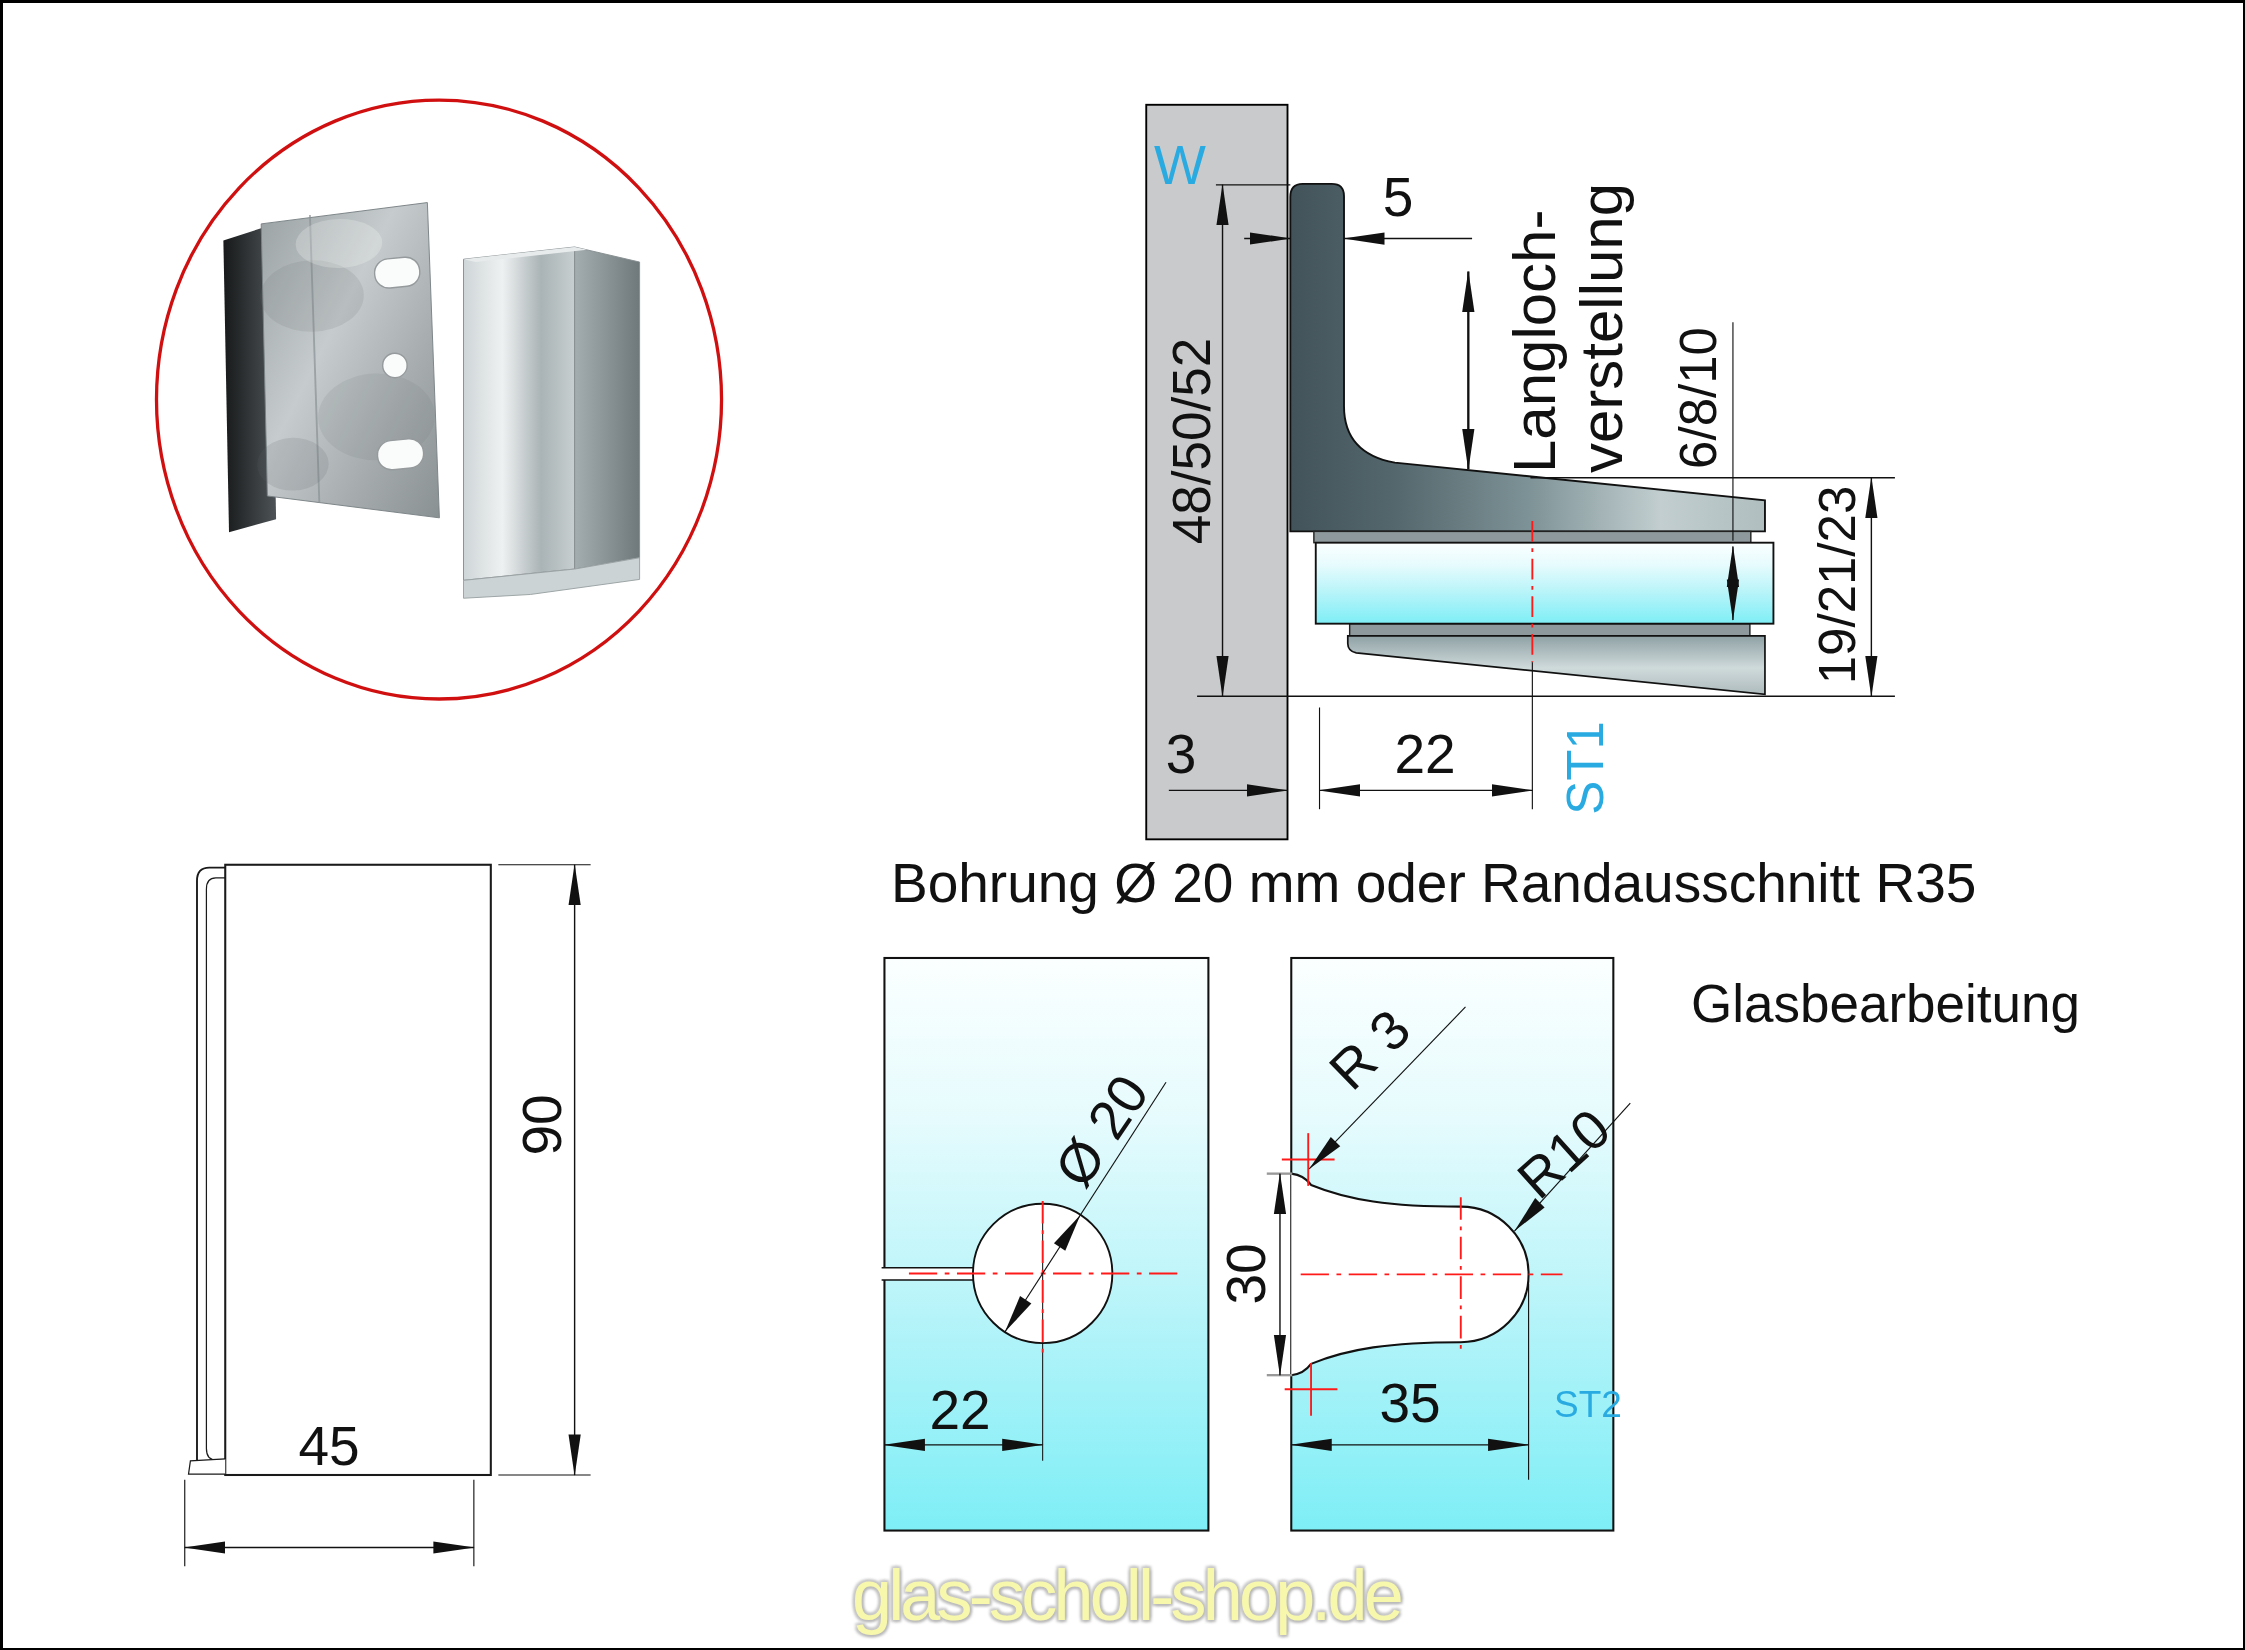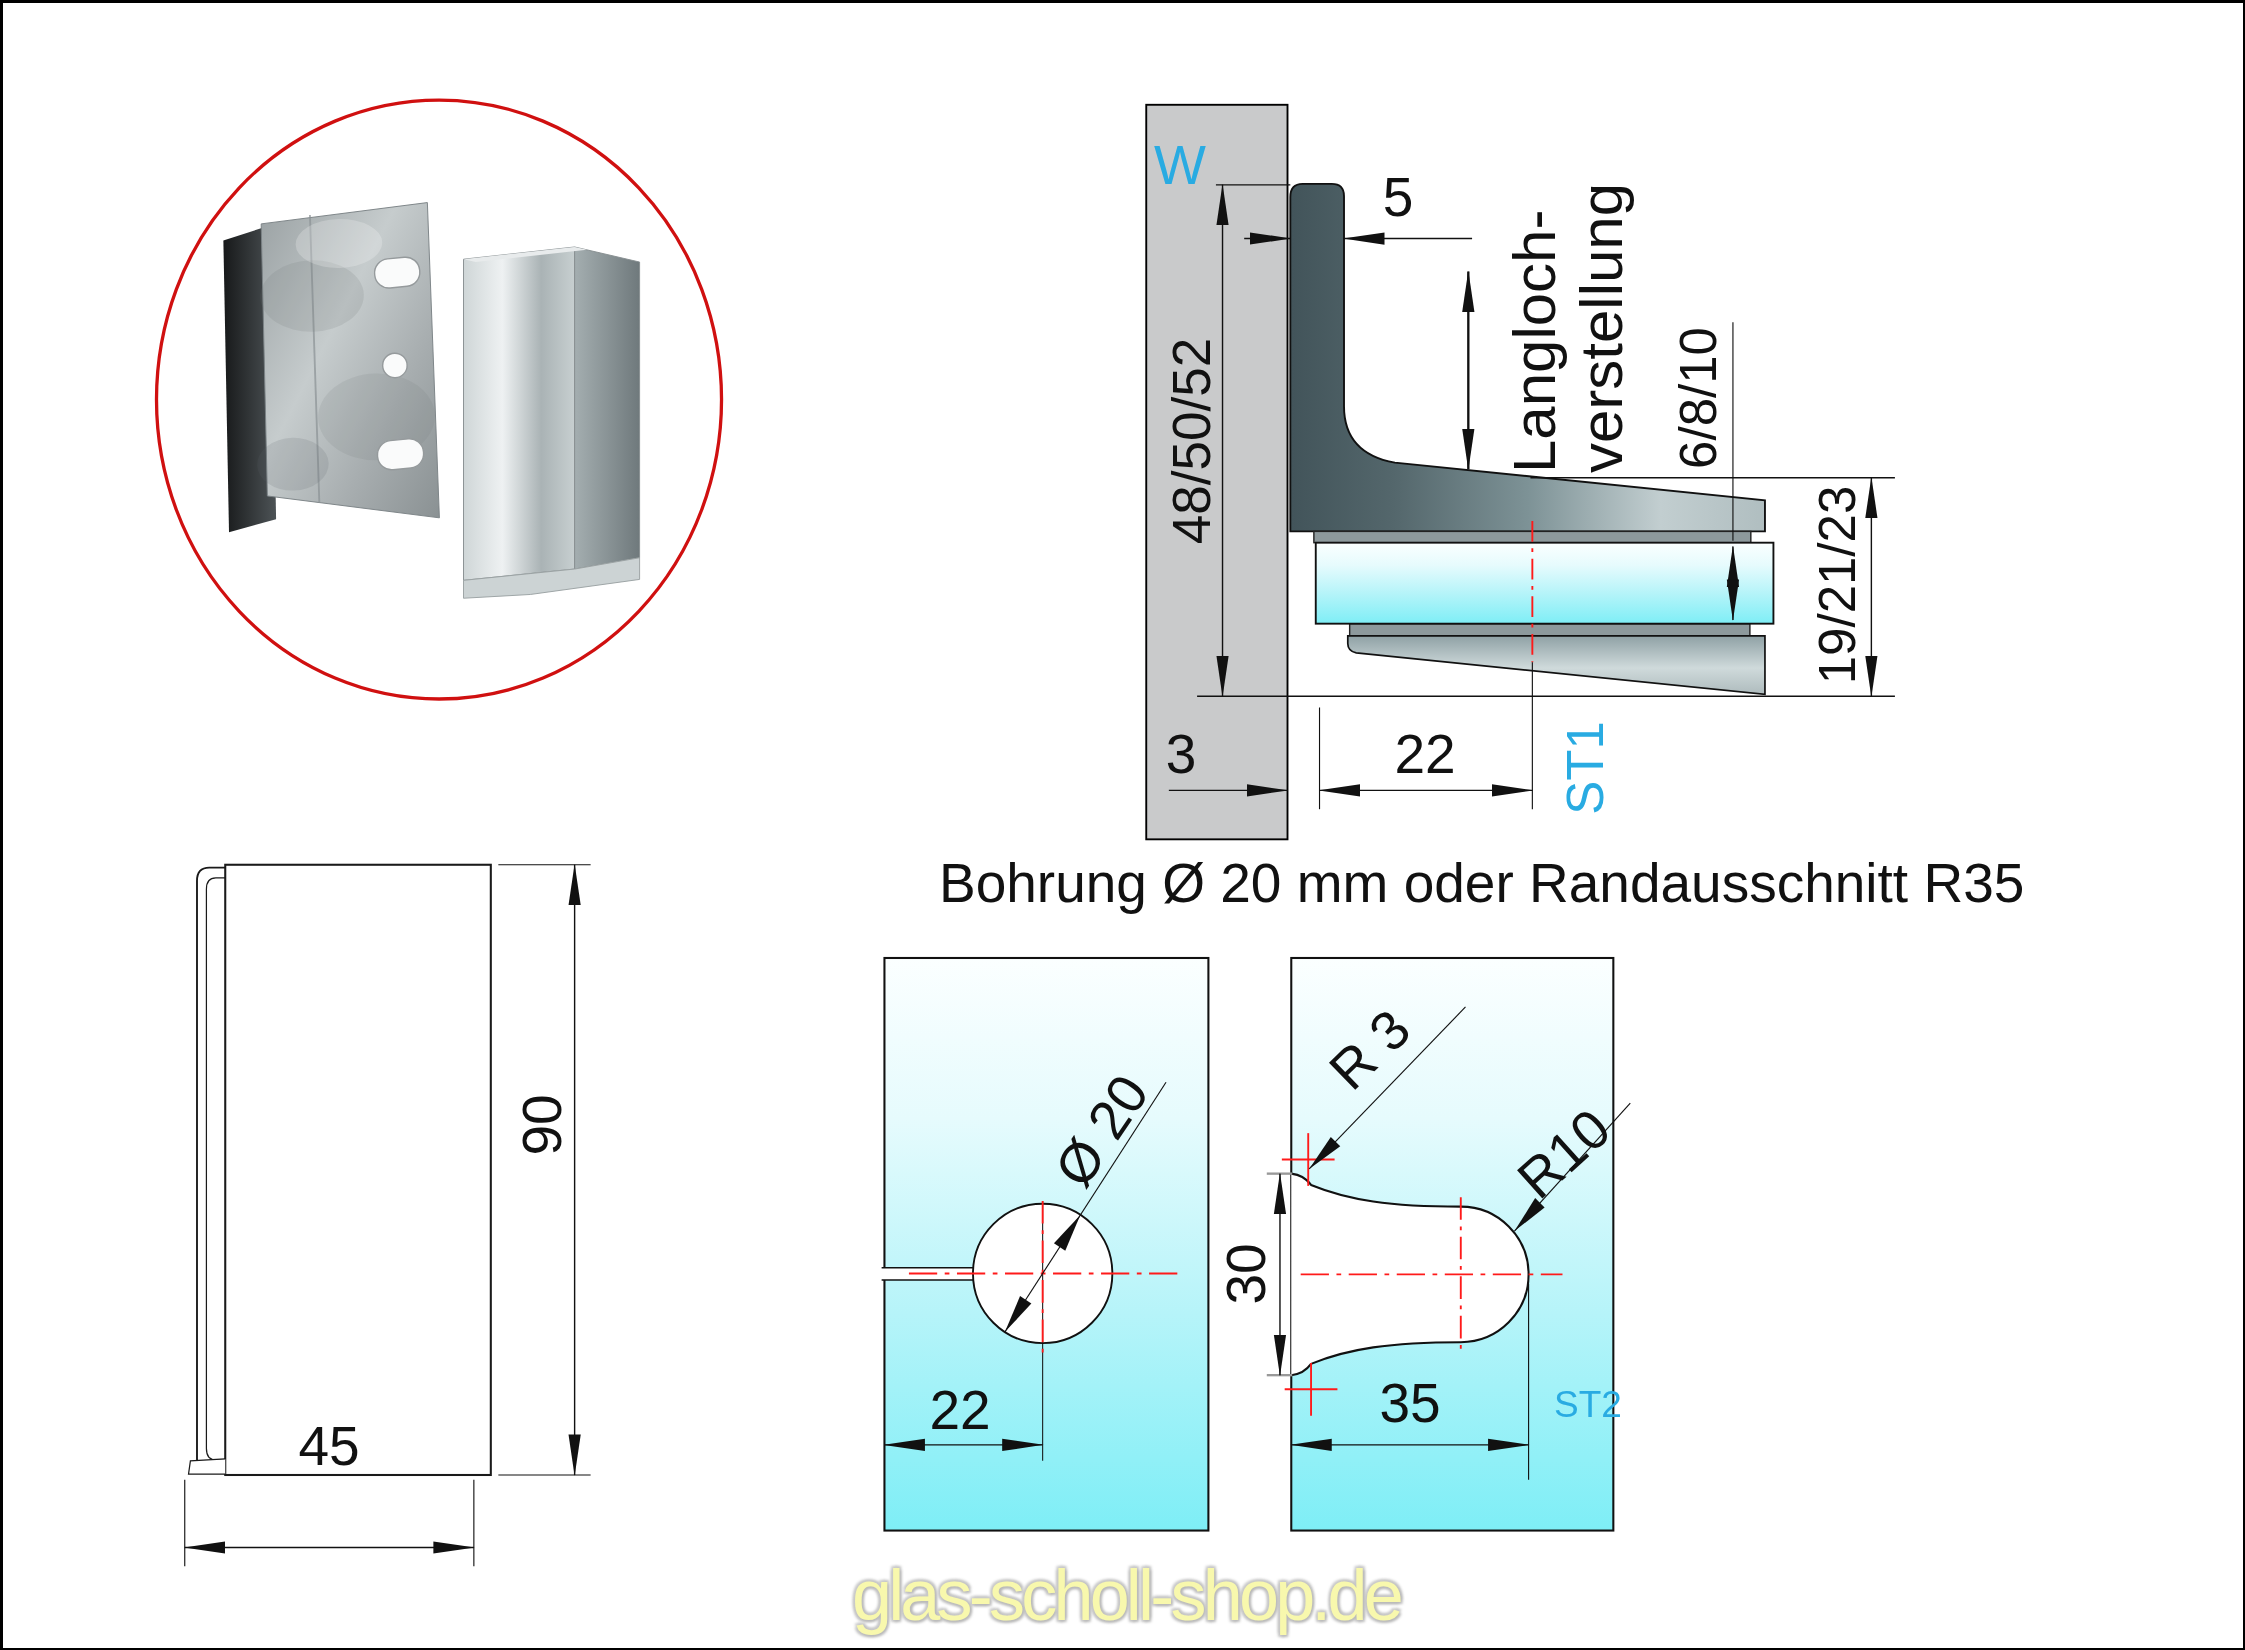--- a/index.html
+++ b/index.html
@@ -209,22 +209,23 @@
   </div>
   <div class="lbl" style="left:1695px;top:395px;font-size:51px;transform:translate(-50%,-50%) rotate(-90deg);">6/8/10</div>
   <div class="lbl" style="left:1834px;top:582px;font-size:51px;transform:translate(-50%,-50%) rotate(-90deg);">19/21/23</div>
   <div class="lbl" style="left:1178px;top:751px;">3</div>
   <div class="lbl" style="left:1422px;top:751px;">22</div>
   <div class="lbl blue" style="left:1582px;top:765px;font-size:51px;transform:translate(-50%,-50%) rotate(-90deg);">ST1</div>
 
   <div class="lbl" style="left:539px;top:1122px;transform:translate(-50%,-50%) rotate(-90deg);">90</div>
   <div class="lbl" style="left:326px;top:1443px;">45</div>
 
-  <div class="blk heading" style="left:936px;top:848px;">Bohrung Ø 20 mm oder Randausschnitt R35</div>
+  <div class="blk heading" style="left:888px;top:848px;">Bohrung Ø 20 mm oder Randausschnitt R35</div>
   <div class="blk note" style="left:1688px;top:966px;">
+    <div>Glasbearbeitung</div>
   </div>
 
   <div class="lbl" style="left:1099px;top:1128px;transform:translate(-50%,-50%) rotate(-56deg);">Ø 20</div>
   <div class="lbl" style="left:957px;top:1407px;">22</div>
 
   <div class="lbl" style="left:1367px;top:1047px;transform:translate(-50%,-50%) rotate(-44deg);">R 3</div>
   <div class="lbl" style="left:1561px;top:1151px;transform:translate(-50%,-50%) rotate(-42deg);">R10</div>
   <div class="lbl" style="left:1243px;top:1271px;transform:translate(-50%,-50%) rotate(-90deg);">30</div>
   <div class="lbl" style="left:1407px;top:1400px;text-align:center;">35</div>
   <div class="lbl blue" style="left:1585px;top:1401px;font-size:37px;">ST2</div>

